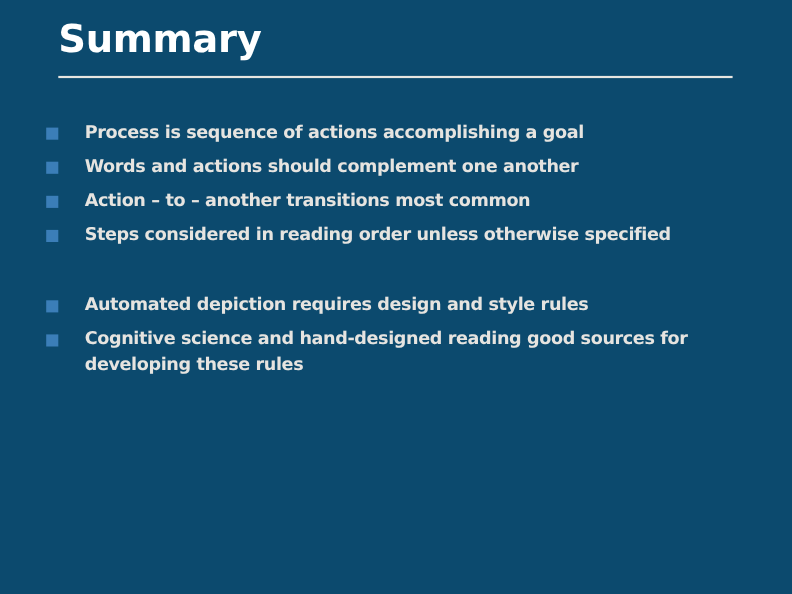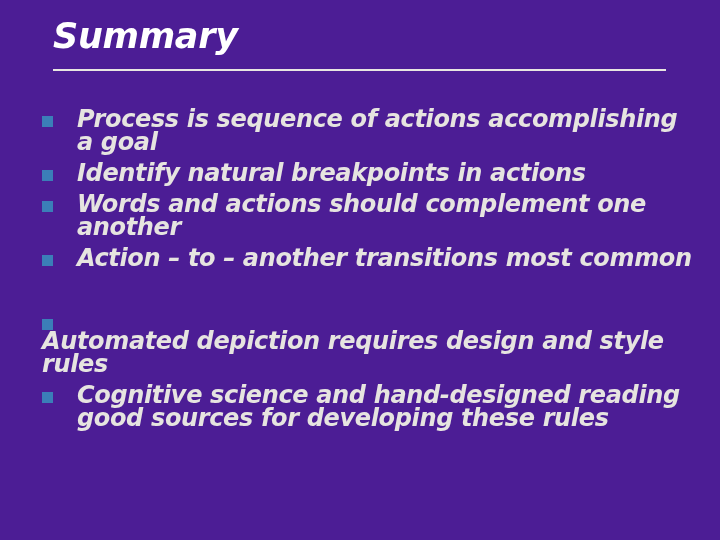--- a/index.html
+++ b/index.html
@@ -4,24 +4,23 @@
 <style>
   html, body {
     margin: 0;
     padding: 0;
     background: #2f2f2f;
   }
   .slide {
     position: relative;
     width: 720px;
     height: 540px;
-    background: #4c1d95;
+    background: #0c4a6e;
     overflow: hidden;
     font-family: "DejaVu Sans", sans-serif;
-    font-style: italic;
     -webkit-font-smoothing: antialiased;
   }
 
   
   .title-block {
     position: absolute;
     left: 53px;
     top: 14px;
     width: 613px;
   }
@@ -51,34 +50,33 @@
     top: 108px;
     width: 650px;
   }
   .bullet-row {
     display: flex;
     align-items: flex-start;
     margin-bottom: 8px;
   }
   .bullet-row.spacer-before {
     margin-top: 41px;
-    flex-direction: column;
   }
   .bullet-marker {
     flex: 0 0 auto;
     width: 11px;
     height: 11px;
     background: #3b7eb8;
     margin-top: 8px;
     margin-right: 24px;
   }
   .bullet-text {
     flex: 1 1 auto;
     font-family: "DejaVu Sans", sans-serif;
-    font-size: 24px;
+    font-size: 16px;
     font-weight: bold;
     color: #e6e4e0;
     line-height: 23px;
     letter-spacing: -0.35px;
   }
 </style>
 </head>
 <body>
 
 <div class="slide">
@@ -89,35 +87,35 @@
 
   <div class="title-rule"></div>
 
   <div class="body-block">
 
     <div class="bullet-row">
       <span class="bullet-marker"></span>
       <span class="bullet-text">Process is sequence of actions accomplishing a goal</span>
     </div>
 
-    <div class="bullet-row">
-      <span class="bullet-marker"></span>
-      <span class="bullet-text">Identify natural breakpoints in actions</span>
-    </div>
 
     <div class="bullet-row">
       <span class="bullet-marker"></span>
       <span class="bullet-text">Words and actions should complement one another</span>
     </div>
 
     <div class="bullet-row">
       <span class="bullet-marker"></span>
       <span class="bullet-text">Action – to – another transitions most common</span>
     </div>
 
+    <div class="bullet-row">
+      <span class="bullet-marker"></span>
+      <span class="bullet-text">Steps considered in reading order unless otherwise specified</span>
+    </div>
 
     <div class="bullet-row spacer-before">
       <span class="bullet-marker"></span>
       <span class="bullet-text">Automated depiction requires design and style rules</span>
     </div>
 
     <div class="bullet-row">
       <span class="bullet-marker"></span>
       <span class="bullet-text">Cognitive science and hand-designed reading good sources for developing these rules</span>
     </div>

